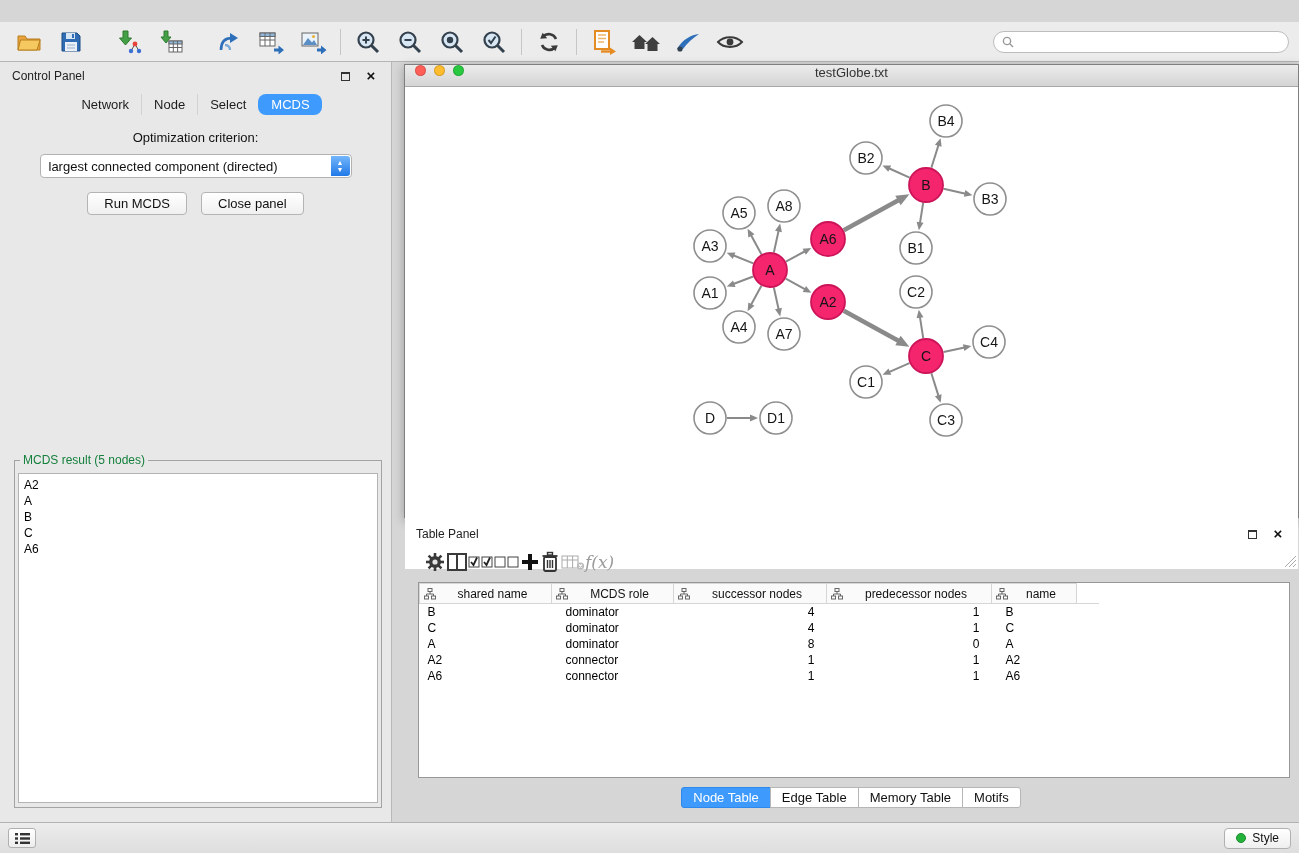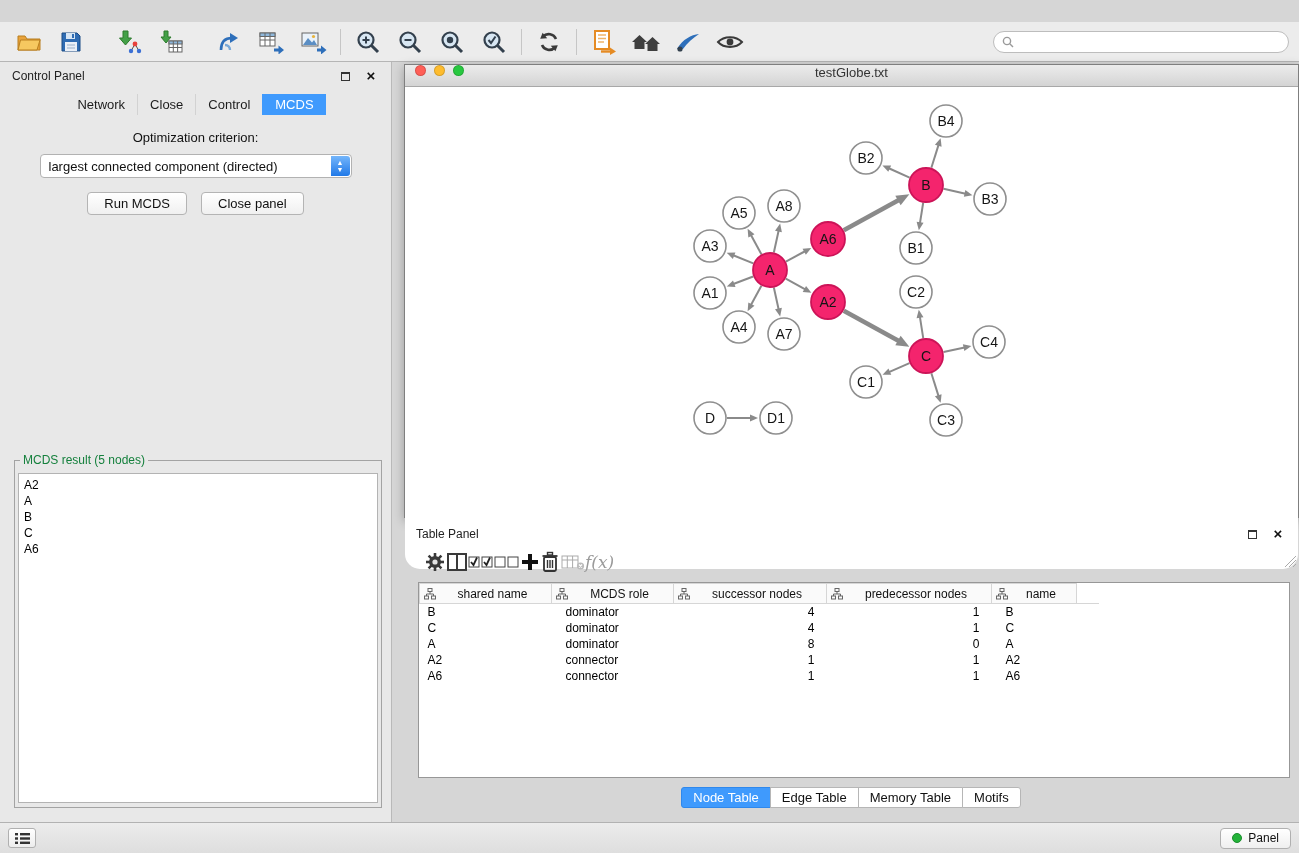--- a/index.html
+++ b/index.html
@@ -38,21 +38,21 @@
   .panel-title { font-size:12px; color:#222; }
   .panel-header .spacer { flex:1; }
   .float-btn { width:14px; height:14px; border:none; background:transparent; position:relative; margin-right:8px; }
   .float-btn .sq { display:block; width:9px; height:9px; border:1px solid #333; border-top-width:2px; }
   .close-btn { width:16px; height:16px; border:none; background:transparent; font-weight:bold;
     font-size:15px; line-height:14px; color:#111; }
 
   .cp-tabs { display:flex; justify-content:center; margin-top:8px; }
   .cp-tab { font-size:13px; padding:3px 12px; border:none; background:transparent; color:#1c1c1c; }
   .cp-tab + .cp-tab { border-left:1px solid #d2d2d2; }
-  .cp-tab.active { background:#3f9afd; color:#fff; border-radius:0; border-left-color:transparent; }
+  .cp-tab.active { background:#3f9afd; color:#fff; border-radius:8px; border-left-color:transparent; }
 
   .opt-label { text-align:center; font-size:13px; color:#111; margin-top:15px; }
   .combo { width:312px; height:24px; margin:9px auto 0 auto; background:#fff;
     border:1px solid #b2b2b2; border-radius:4px; position:relative; display:flex;
     align-items:center; font-size:13px; color:#111; padding-left:8px; }
   .combo-stepper { position:absolute; right:1px; top:1px; bottom:1px; width:19px;
     background:linear-gradient(#74b6fb,#2079e8); border-radius:0 3px 3px 0; color:#fff;
     display:flex; flex-direction:column; align-items:center; justify-content:center;
     font-size:7px; line-height:7px; }
   .btn-row { display:flex; justify-content:center; gap:14px; margin-top:14px; }
@@ -68,21 +68,21 @@
 
   
   .workspace { position:absolute; top:62px; left:392px; right:0; bottom:31px; background:#d6d6d6; }
 
   
   .net-window { position:absolute; left:12px; top:2px; width:895px; height:454px;
     border:1px solid #7f7f7f; background:#fff; box-shadow:0 3px 10px rgba(0,0,0,.28); }
   .net-titlebar { height:22px; background:linear-gradient(#ececec,#d4d4d4);
     border-bottom:1px solid #a8a8a8; position:relative; display:flex; }
   .net-title { position:absolute; left:0; right:0; text-align:center; font-size:13px; color:#333; }
-  .net-content { position:relative; width:893px; height:482px; background:#fff;border-radius:15px; }
+  .net-content { position:relative; width:893px; height:482px; background:#fff; }
   .net-content svg { display:block; }
   .node-label { font-family:"Liberation Sans","DejaVu Sans",sans-serif; font-size:14px; fill:#151515; }
   .grip { position:absolute; right:1px; bottom:1px; }
 
   
   .table-panel { position:absolute; left:12px; right:1px; top:458px; bottom:10px;
     display:flex; flex-direction:column; }
   .tp-toolbar { display:flex; align-items:center; padding:7px 12px 9px 20px; }
   .tpb { border:none; background:transparent; display:flex; align-items:center; justify-content:center; }
   .fx { font-family:"DejaVu Serif","Liberation Serif",serif; font-style:italic;
@@ -260,22 +260,22 @@
     <div class="panel-header">
       <span class="panel-title">Control Panel</span>
       <span class="spacer"></span>
       <button class="float-btn">
           <span class="sq"></span>
         </button>
       <button class="close-btn"><span>×</span></button>
     </div>
     <div class="cp-tabs">
         <button class="cp-tab">Network</button>
-        <button class="cp-tab">Close</button>
-        <button class="cp-tab">Control</button>
+        <button class="cp-tab">Node</button>
+        <button class="cp-tab">Select</button>
         <button class="cp-tab active">MCDS</button>
       </div>
     <div class="opt-label">Optimization criterion:</div>
     <div class="combo">
       <span>largest connected component (directed)</span>
       <span class="combo-stepper">
           <span>▲</span>
           <span>▼</span>
         </span>
     </div>
@@ -611,16 +611,16 @@
         <rect x="0" y="1" width="3" height="2.4" fill="#333"></rect>
           <rect x="5" y="1" width="10" height="2.4" fill="#333"></rect>
         <rect x="0" y="5.3" width="3" height="2.4" fill="#333"></rect>
           <rect x="5" y="5.3" width="10" height="2.4" fill="#333"></rect>
         <rect x="0" y="9.6" width="3" height="2.4" fill="#333"></rect>
           <rect x="5" y="9.6" width="10" height="2.4" fill="#333"></rect>
       </svg>
     </button>
     <button class="memory-btn">
       <span class="mem-dot"></span>
-      <span>Panel</span>
+      <span>Style</span>
     </button>
   </div>
 </div>
 
 </body></html>

